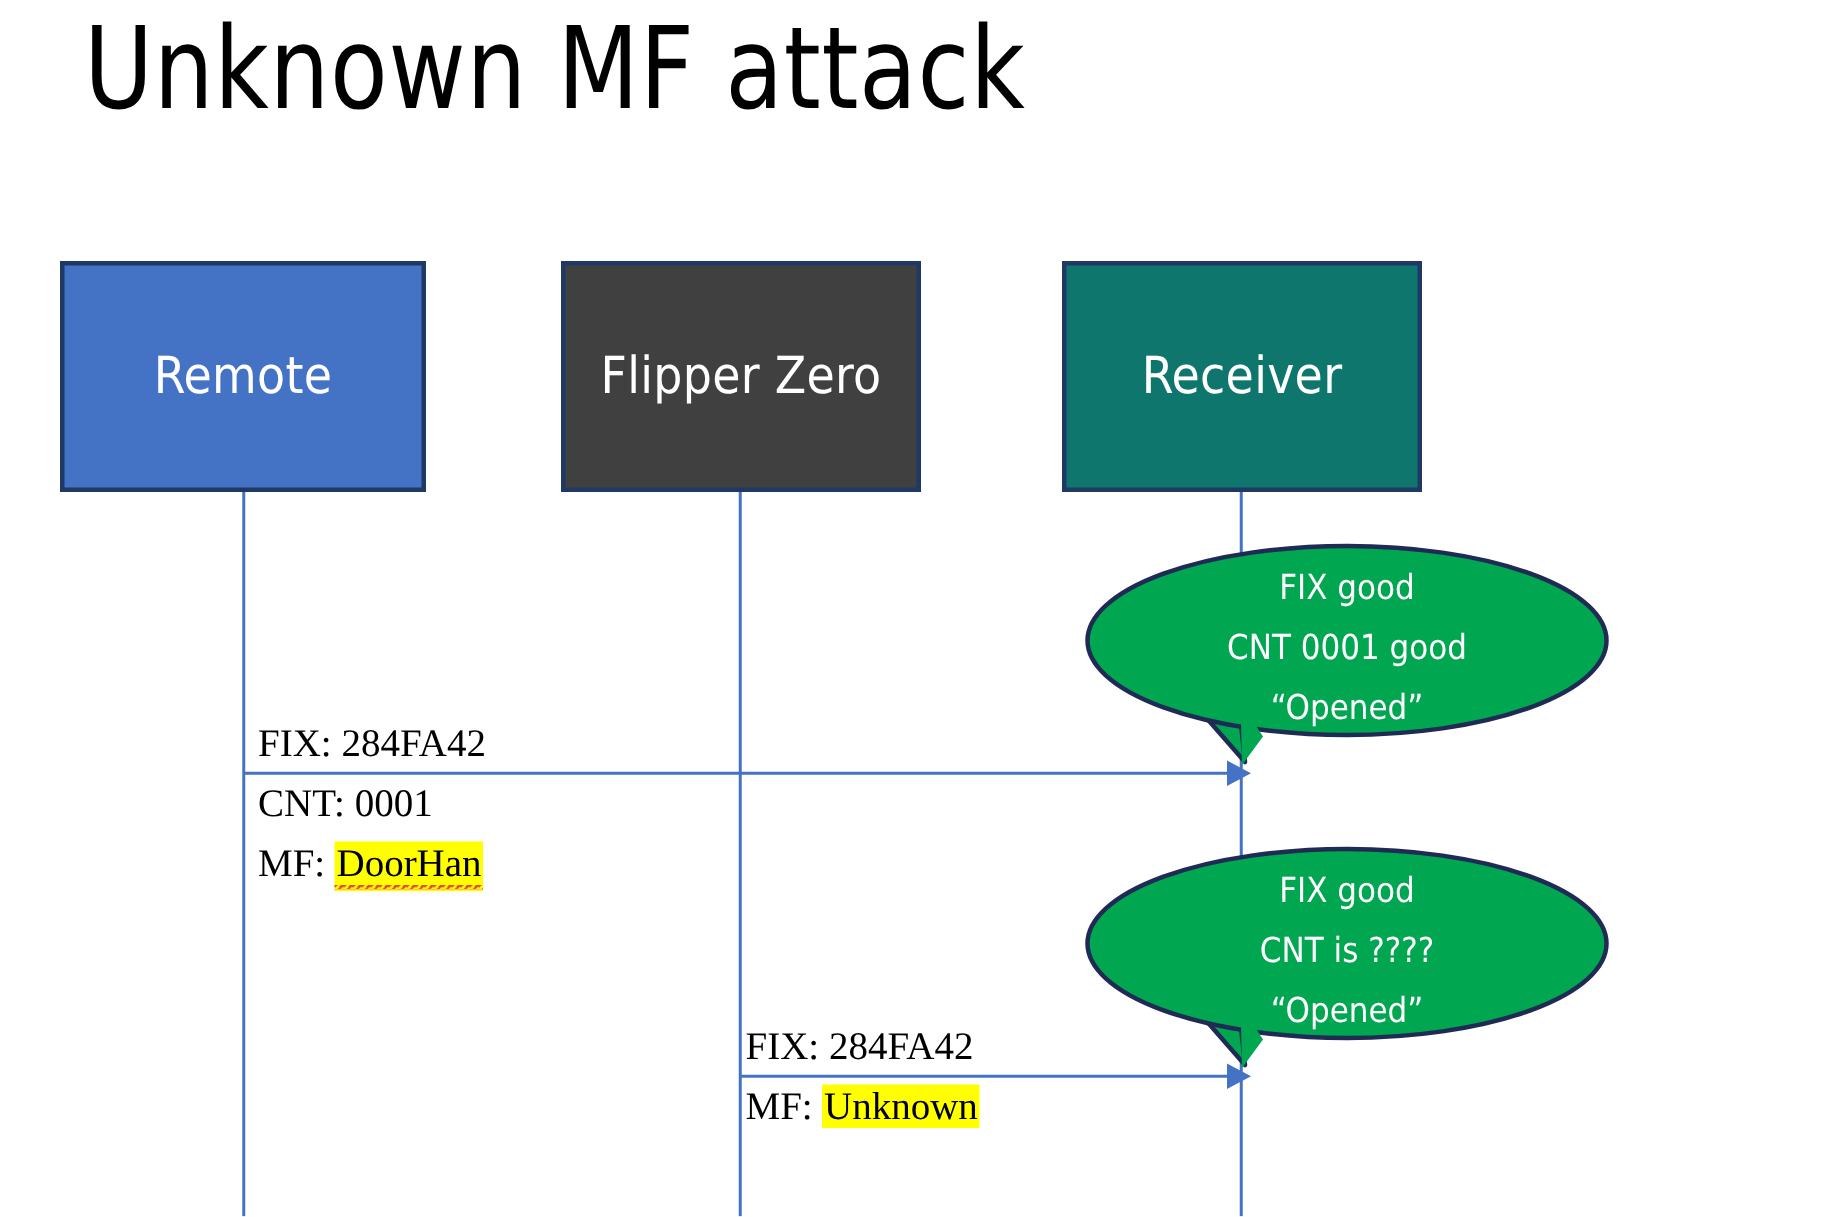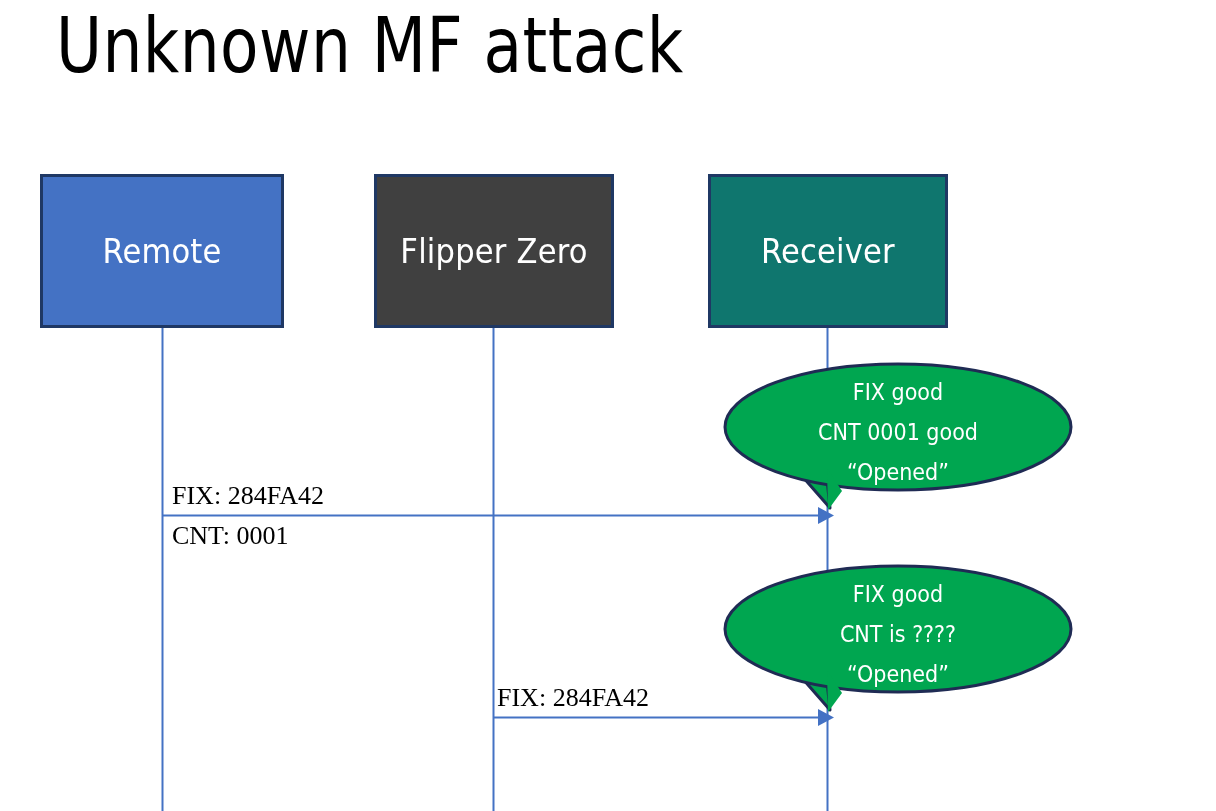--- a/index.html
+++ b/index.html
@@ -143,25 +143,31 @@
     <span>Receiver</span>
   </div>
 
   <div class="msg-label" style="left:172px; top:476px;">
     <span class="line">
       <span>FIX: </span><span>284FA42</span>
     </span>
     <span class="line">
       <span>CNT: </span><span>0001</span>
     </span>
+    <span class="line">
+      <span>MF: </span><span class="hl sp">DoorHan</span>
+    </span>
   </div>
 
   <div class="msg-label" style="left:497px; top:678px;">
     <span class="line">
       <span>FIX: </span><span>284FA42</span>
+    </span>
+    <span class="line">
+      <span>MF: </span><span class="hl">Unknown</span>
     </span>
   </div>
 
   <div class="bubble-wrap" style="left:722px; top:358px; width:352px; height:164px;">
     <svg class="bubble-svg" width="352" height="164" viewBox="0 0 352 164">
       <path d="M 108 150 L 104 112 L 80 118 Z" fill="#00A650" stroke="#1F2B54" stroke-width="3" stroke-linejoin="round"></path>
       <ellipse cx="176" cy="69" rx="173" ry="63" fill="#00A650" stroke="#1F2B54" stroke-width="3"></ellipse>
       <path d="M 105 110 L 106 152 L 120 133 Z" fill="#00A650" stroke="none"></path>
     </svg>
     <div class="bubble-text" style="top:14px;">

